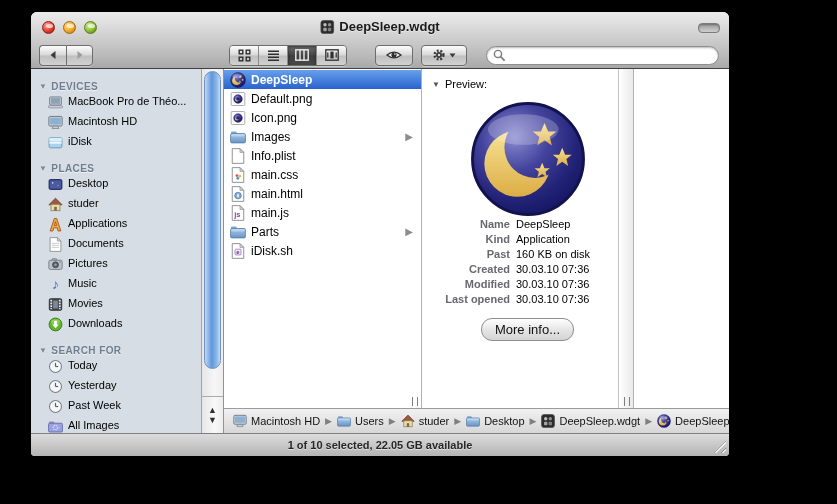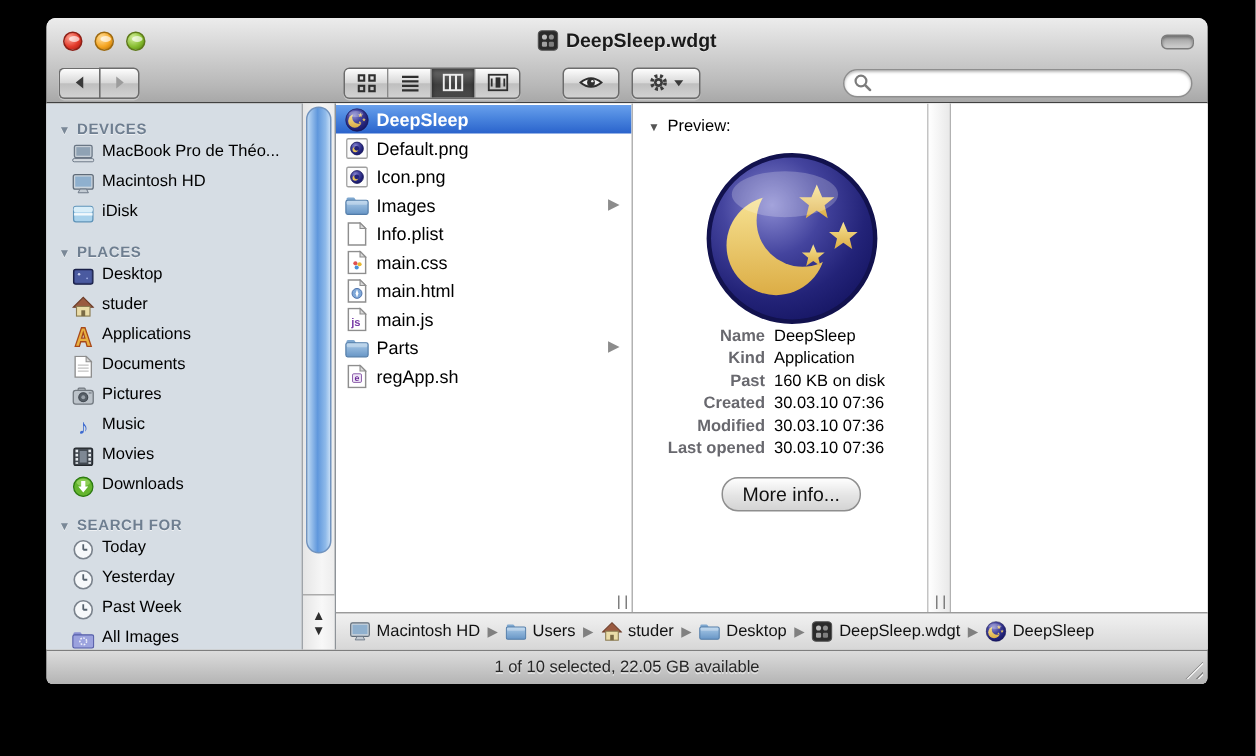--- a/index.html
+++ b/index.html
@@ -1,18 +1,18 @@
 <!DOCTYPE html>
 <html><head>
 <meta charset="utf-8">
 <style>
   html,body{margin:0;padding:0;}
   body{width:837px;height:504px;background:#000;position:relative;overflow:hidden;
        font-family:"Liberation Sans","DejaVu Sans",sans-serif;-webkit-font-smoothing:antialiased;}
-  .window{position:absolute;left:31px;top:12px;width:774px;height:444px;
+  .window{position:absolute;left:31px;top:12px;width:698px;height:444px;
           border-radius:6px 6px 4px 4px;background:#fff;display:flex;flex-direction:column;
           box-shadow:0 10px 24px rgba(0,0,0,.7);}
   
   .chrome{height:57px;flex:0 0 57px;border-radius:6px 6px 0 0;
           background:linear-gradient(#ECECEC 0%,#CFCFCF 45%,#B8B8B8 80%,#A8A8A8 100%);
           border-bottom:1px solid #414141;box-sizing:border-box;position:relative;}
   .titlebar{height:29px;position:relative;}
   .traffic{position:absolute;left:11px;top:9px;display:flex;gap:8px;}
   .light{width:13px;height:13px;border-radius:50%;position:relative;box-sizing:border-box;}
   .light:after{content:"";position:absolute;left:3px;top:1.5px;width:7px;height:4px;border-radius:50%;
@@ -97,21 +97,21 @@
   .pathbar{height:25px;flex:0 0 25px;border-top:1px solid #9B9B9B;box-sizing:border-box;
            background:linear-gradient(#F1F1F1,#D7D7D7);display:flex;align-items:center;
            padding-left:9px;gap:5px;overflow:hidden;}
   .path-item{display:flex;align-items:center;gap:4px;font-size:11px;color:#111;white-space:nowrap;}
   .path-sep{color:#808080;font-size:9px;}
   .icon14{width:14px;height:14px;flex:0 0 14px;display:block;}
   
   .statusbar{height:23px;flex:0 0 23px;border-top:1px solid #7E7E7E;box-sizing:border-box;border-radius:0 0 4px 4px;
              background:linear-gradient(#DCDCDC,#B4B4B4);position:relative;
              display:flex;align-items:center;justify-content:center;}
-  .status-text{font-size:11px;color:#262626;text-shadow:0 1px 0 rgba(255,255,255,.5);}
+  .status-text{font-size:11px;color:#262626;text-shadow:0 1px 0 rgba(255,255,255,.5);font-weight:bold;}
   .resize-grip{position:absolute;right:3px;bottom:3px;width:12px;height:12px;
                background:repeating-linear-gradient(135deg,transparent 0 3px,#8B8B8B 3px 4px,rgba(255,255,255,.7) 4px 5px);
                clip-path:polygon(100% 0,100% 100%,0 100%);}
   .glyph-note{font-size:14px;color:#3E6BD0;line-height:15px;width:15px;text-align:center;}
 </style>
 </head>
 <body>
 
 <svg width="0" height="0" style="position:absolute" aria-hidden="true">
   <defs>
@@ -491,21 +491,21 @@
                 </svg>
               <span class="fname">Parts</span>
               <span class="chev">▶</span>
               </div>
             <div class="file-row">
               <svg class="icon16" viewBox="0 0 12 15">
                   <use href="#docArt"></use>
                 <rect x="3.2" y="5.8" width="5.6" height="5.4" rx="0.8" fill="#EFE6F6" stroke="#8A5AA8" stroke-width="0.6"></rect>
                 <text x="4.4" y="10.2" font-size="5.5" font-weight="bold" fill="#6A2A98" font-family="Liberation Sans,sans-serif">e</text>
                 </svg>
-              <span class="fname">regApp.sh</span>
+              <span class="fname">iDisk.sh</span>
               </div>
           </div>
           <div class="col-handle">
               <div class="bars"></div>
             </div>
         </div>
 
         <div class="col col2">
           <div class="preview-head">
             <span class="tri">▼</span>

